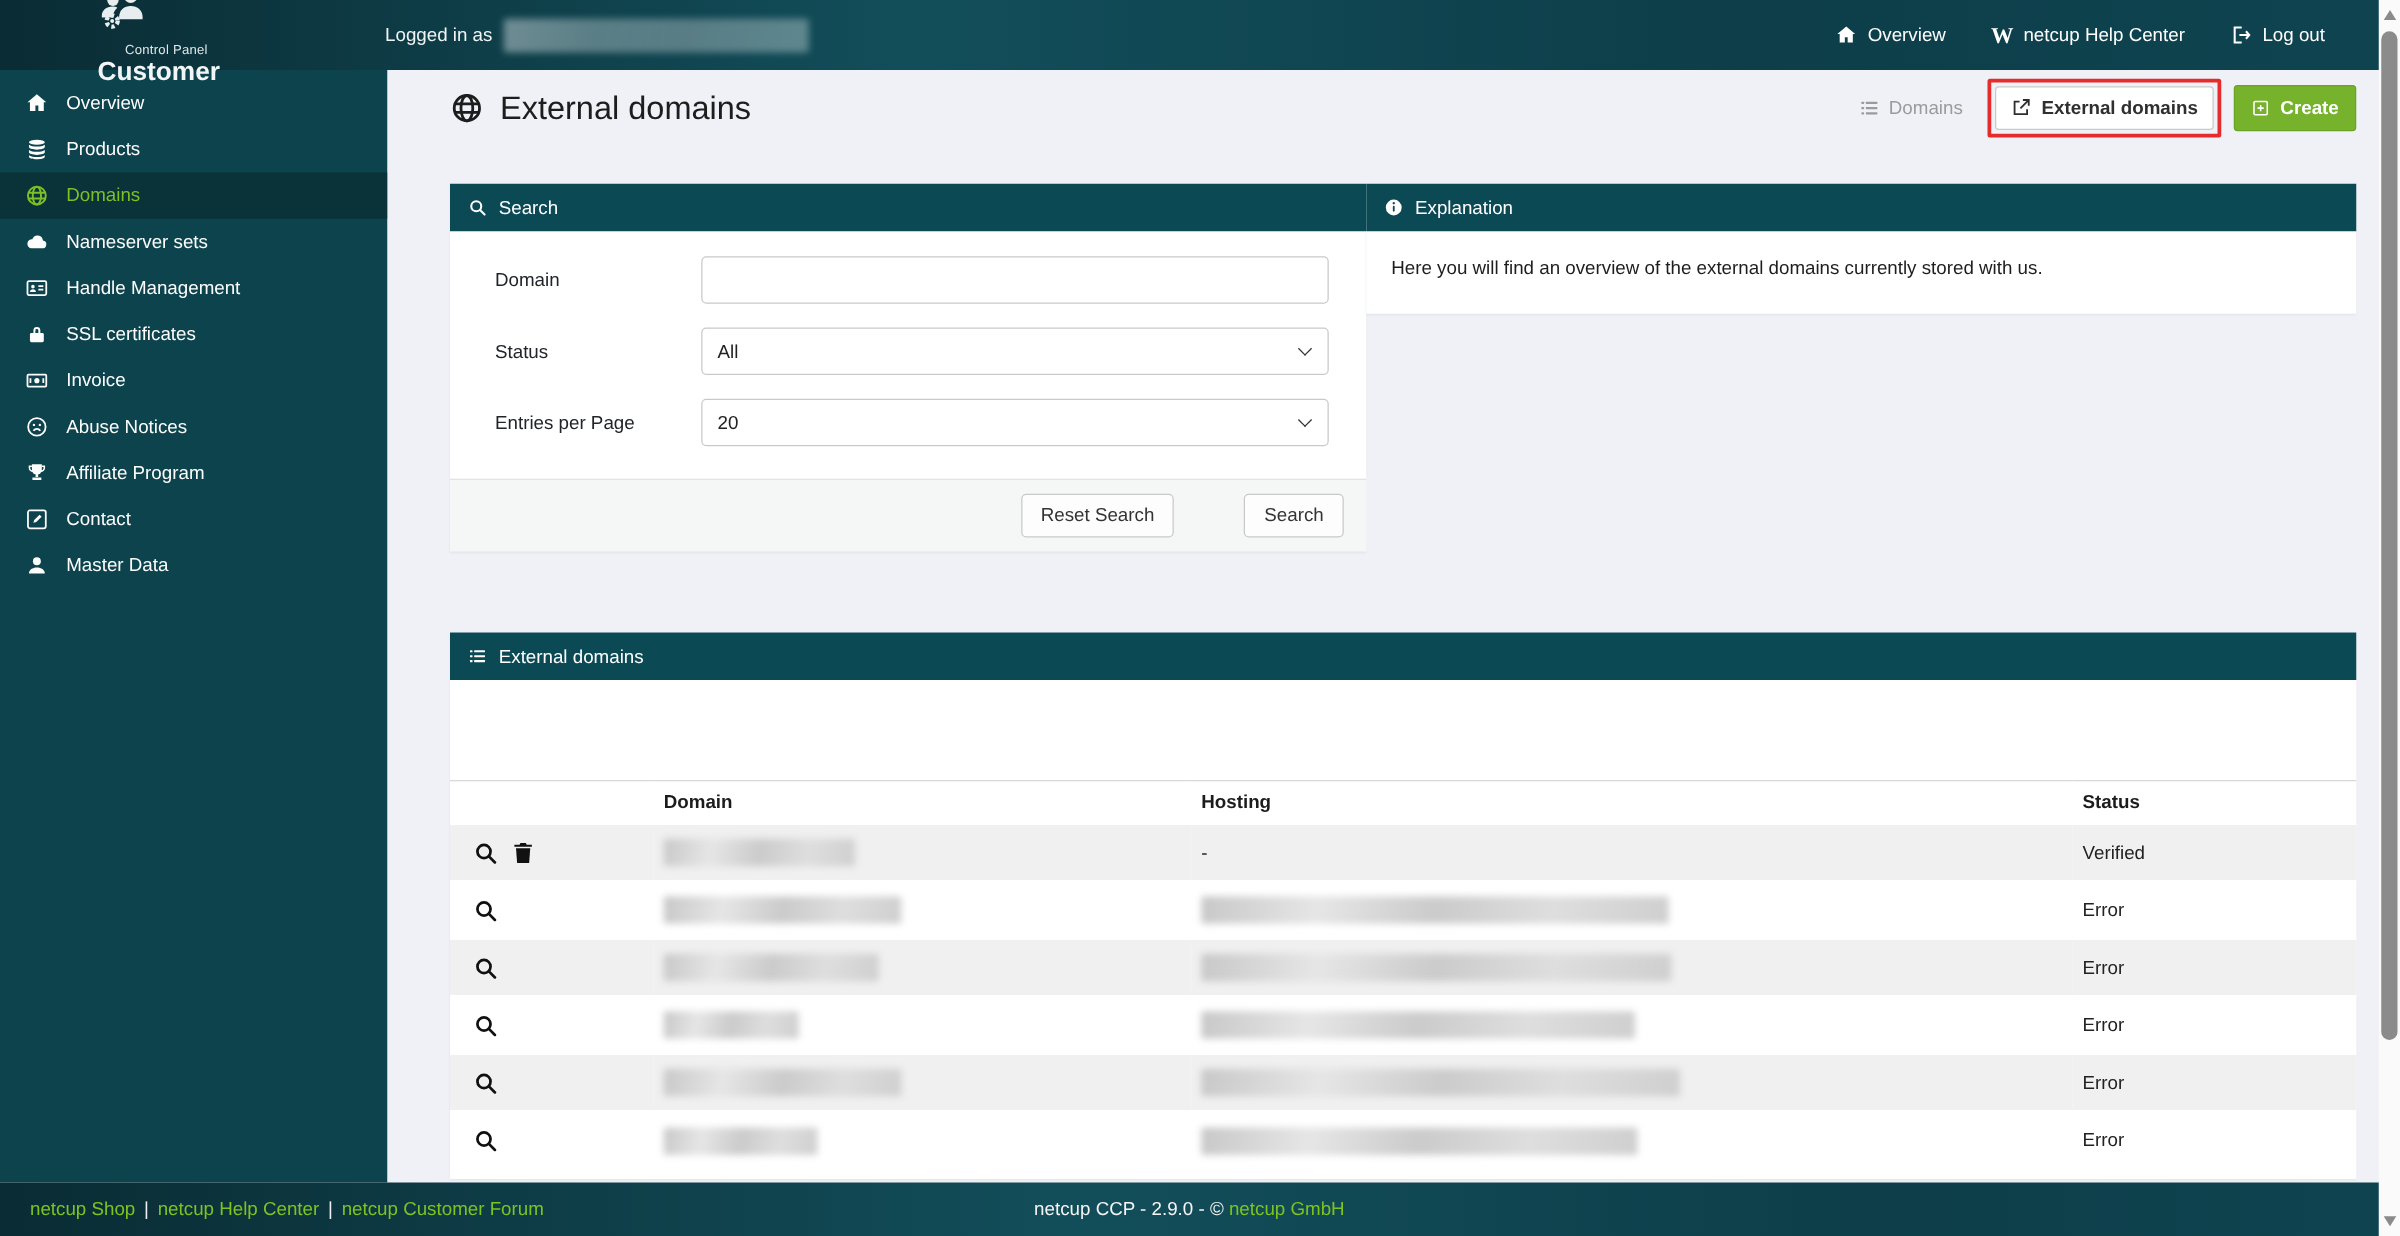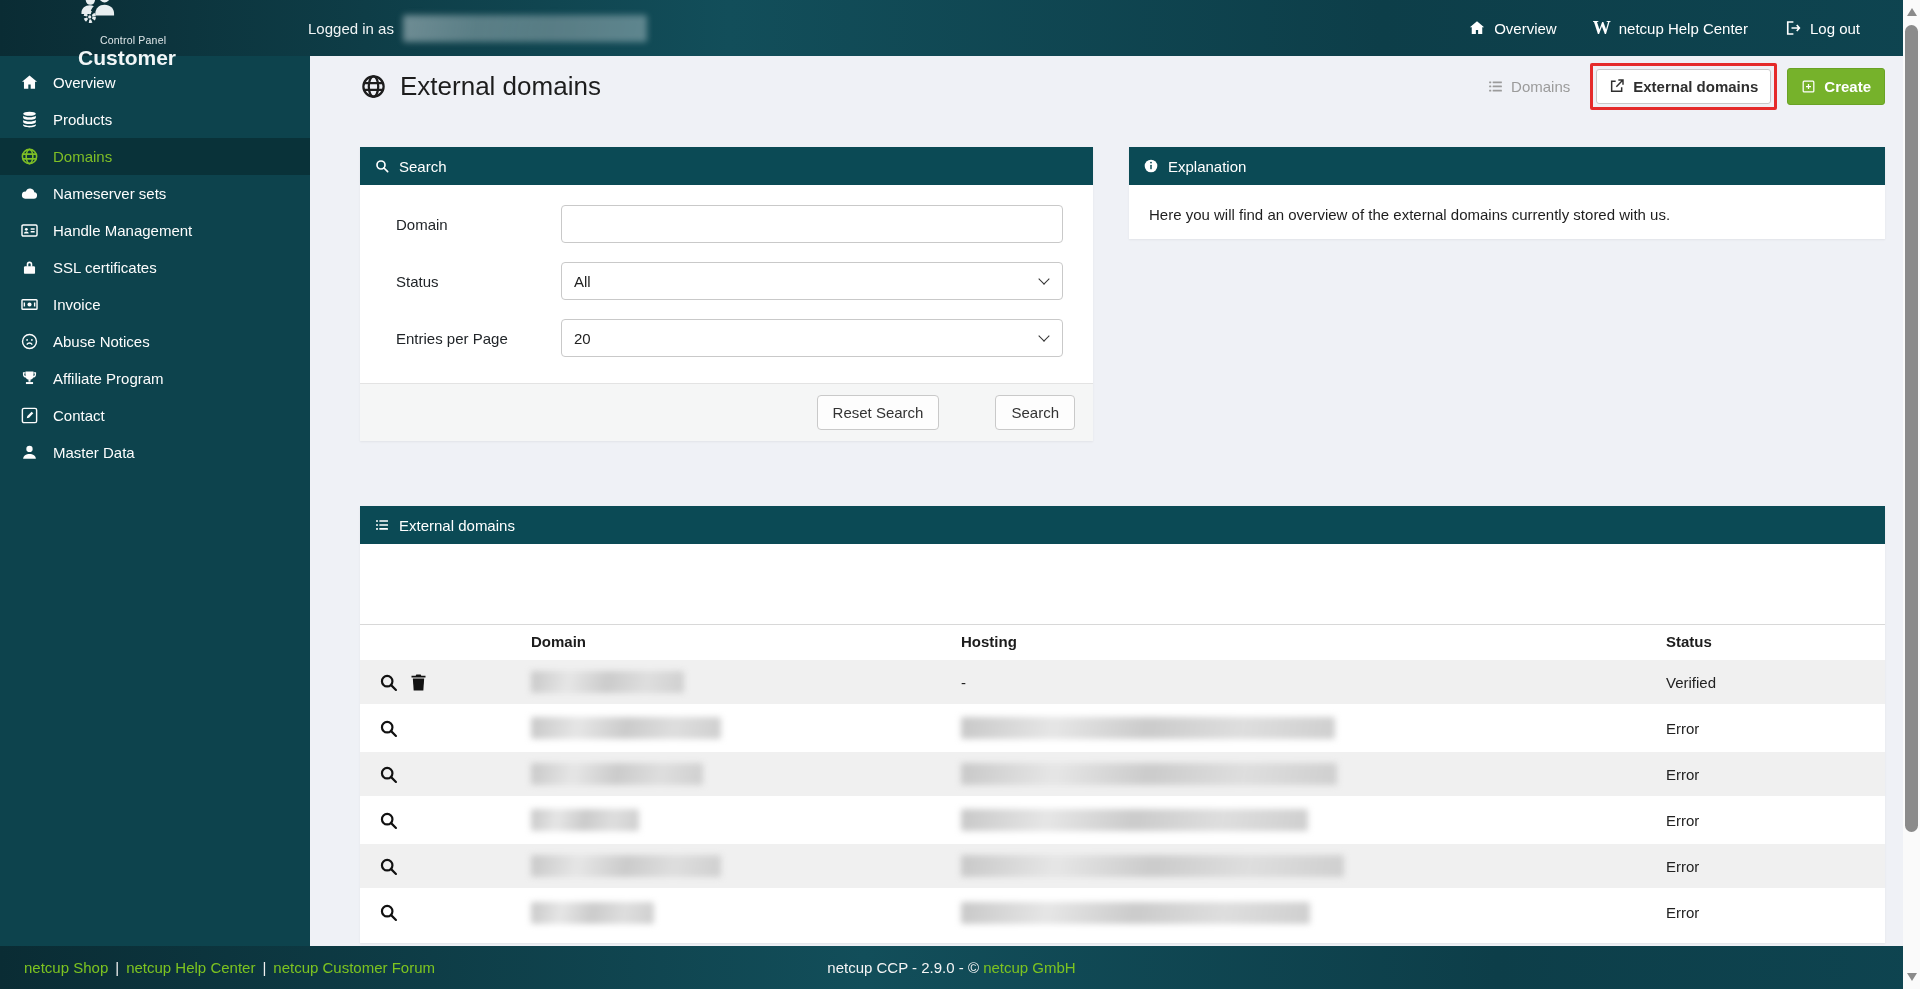--- a/index.html
+++ b/index.html
@@ -56,21 +56,21 @@
     display:flex; align-items:center; gap:8px; background:#fff; border:1px solid #c9c9c9; border-radius:3px;
     padding:8px 12px; font-size:15px; font-weight:700; color:#2f2f2f; cursor:pointer;
   }
   .btn-white .icon { width:16px; height:16px; }
   .btn-green {
     display:flex; align-items:center; gap:8px; background:#76b22b; border:1px solid #6aa325; border-radius:3px;
     padding:9px 13px; font-size:15px; font-weight:600; color:#fff; cursor:pointer;
   }
   .btn-green .icon { width:15px; height:15px; }
 
-  .content-cols { display:flex; gap:36px; align-items:flex-start; }
+  .content-cols { display:flex; align-items:flex-start; }
   .panel { background:#fff; box-shadow:0 1px 2px rgba(0,0,0,.06); }
   .panel-header {
     background:#0b4a55; color:#fff; height:38px; display:flex; align-items:center;
     padding:0 14px; gap:9px; font-size:15px;
   }
   .panel-header .icon { width:16px; height:16px; }
   .search-panel { width:733px; }
   .exp-panel { flex:1; }
 
   .search-body { padding:20px 30px 26px 36px; }
@@ -91,21 +91,21 @@
     border-right:1.8px solid #333; border-bottom:1.8px solid #333; transform:rotate(45deg);
   }
   .search-footer {
     background:#f5f6f6; border-top:1px solid #e3e3e3; padding:11px 18px;
     display:flex; justify-content:flex-end; gap:12px;
   }
   .btn-default {
     background:#fdfdfd; border:1px solid #c9c9c9; border-radius:4px; padding:8px 15px;
     font-size:15px; color:#333; cursor:pointer; font-family:inherit;margin-left:44px;
   }
-  .exp-body { padding:21px 20px 16px; color:#1e1e1e; }
+  .exp-body { padding:21px 20px 28px; color:#1e1e1e; }
 
   .table-panel { margin-top:65px; margin-right:0; }
   .table-body { padding:80px 0 8px 0; background:#fff; }
   table { width:100%; border-collapse:collapse; border-top:1px solid #d8d8d8; }
   col.c-actions { width:163px; } col.c-domain { width:430px; } col.c-hosting { width:705px; }
   th { text-align:left; font-weight:700; font-size:15px; color:#1c1c1c; padding:8px; border-bottom:1px solid #ddd; }
   td { padding:11px 8px; font-size:15px; color:#222; border-top:2px solid #fff; height:46px; }
   tbody tr:nth-child(odd) { background:#f0f0f0; }
   .td-actions { padding-left:18px; }
   .row-icon { width:21px; height:21px; color:#111; margin-right:9px; cursor:pointer; display:inline-flex; vertical-align:middle; }

